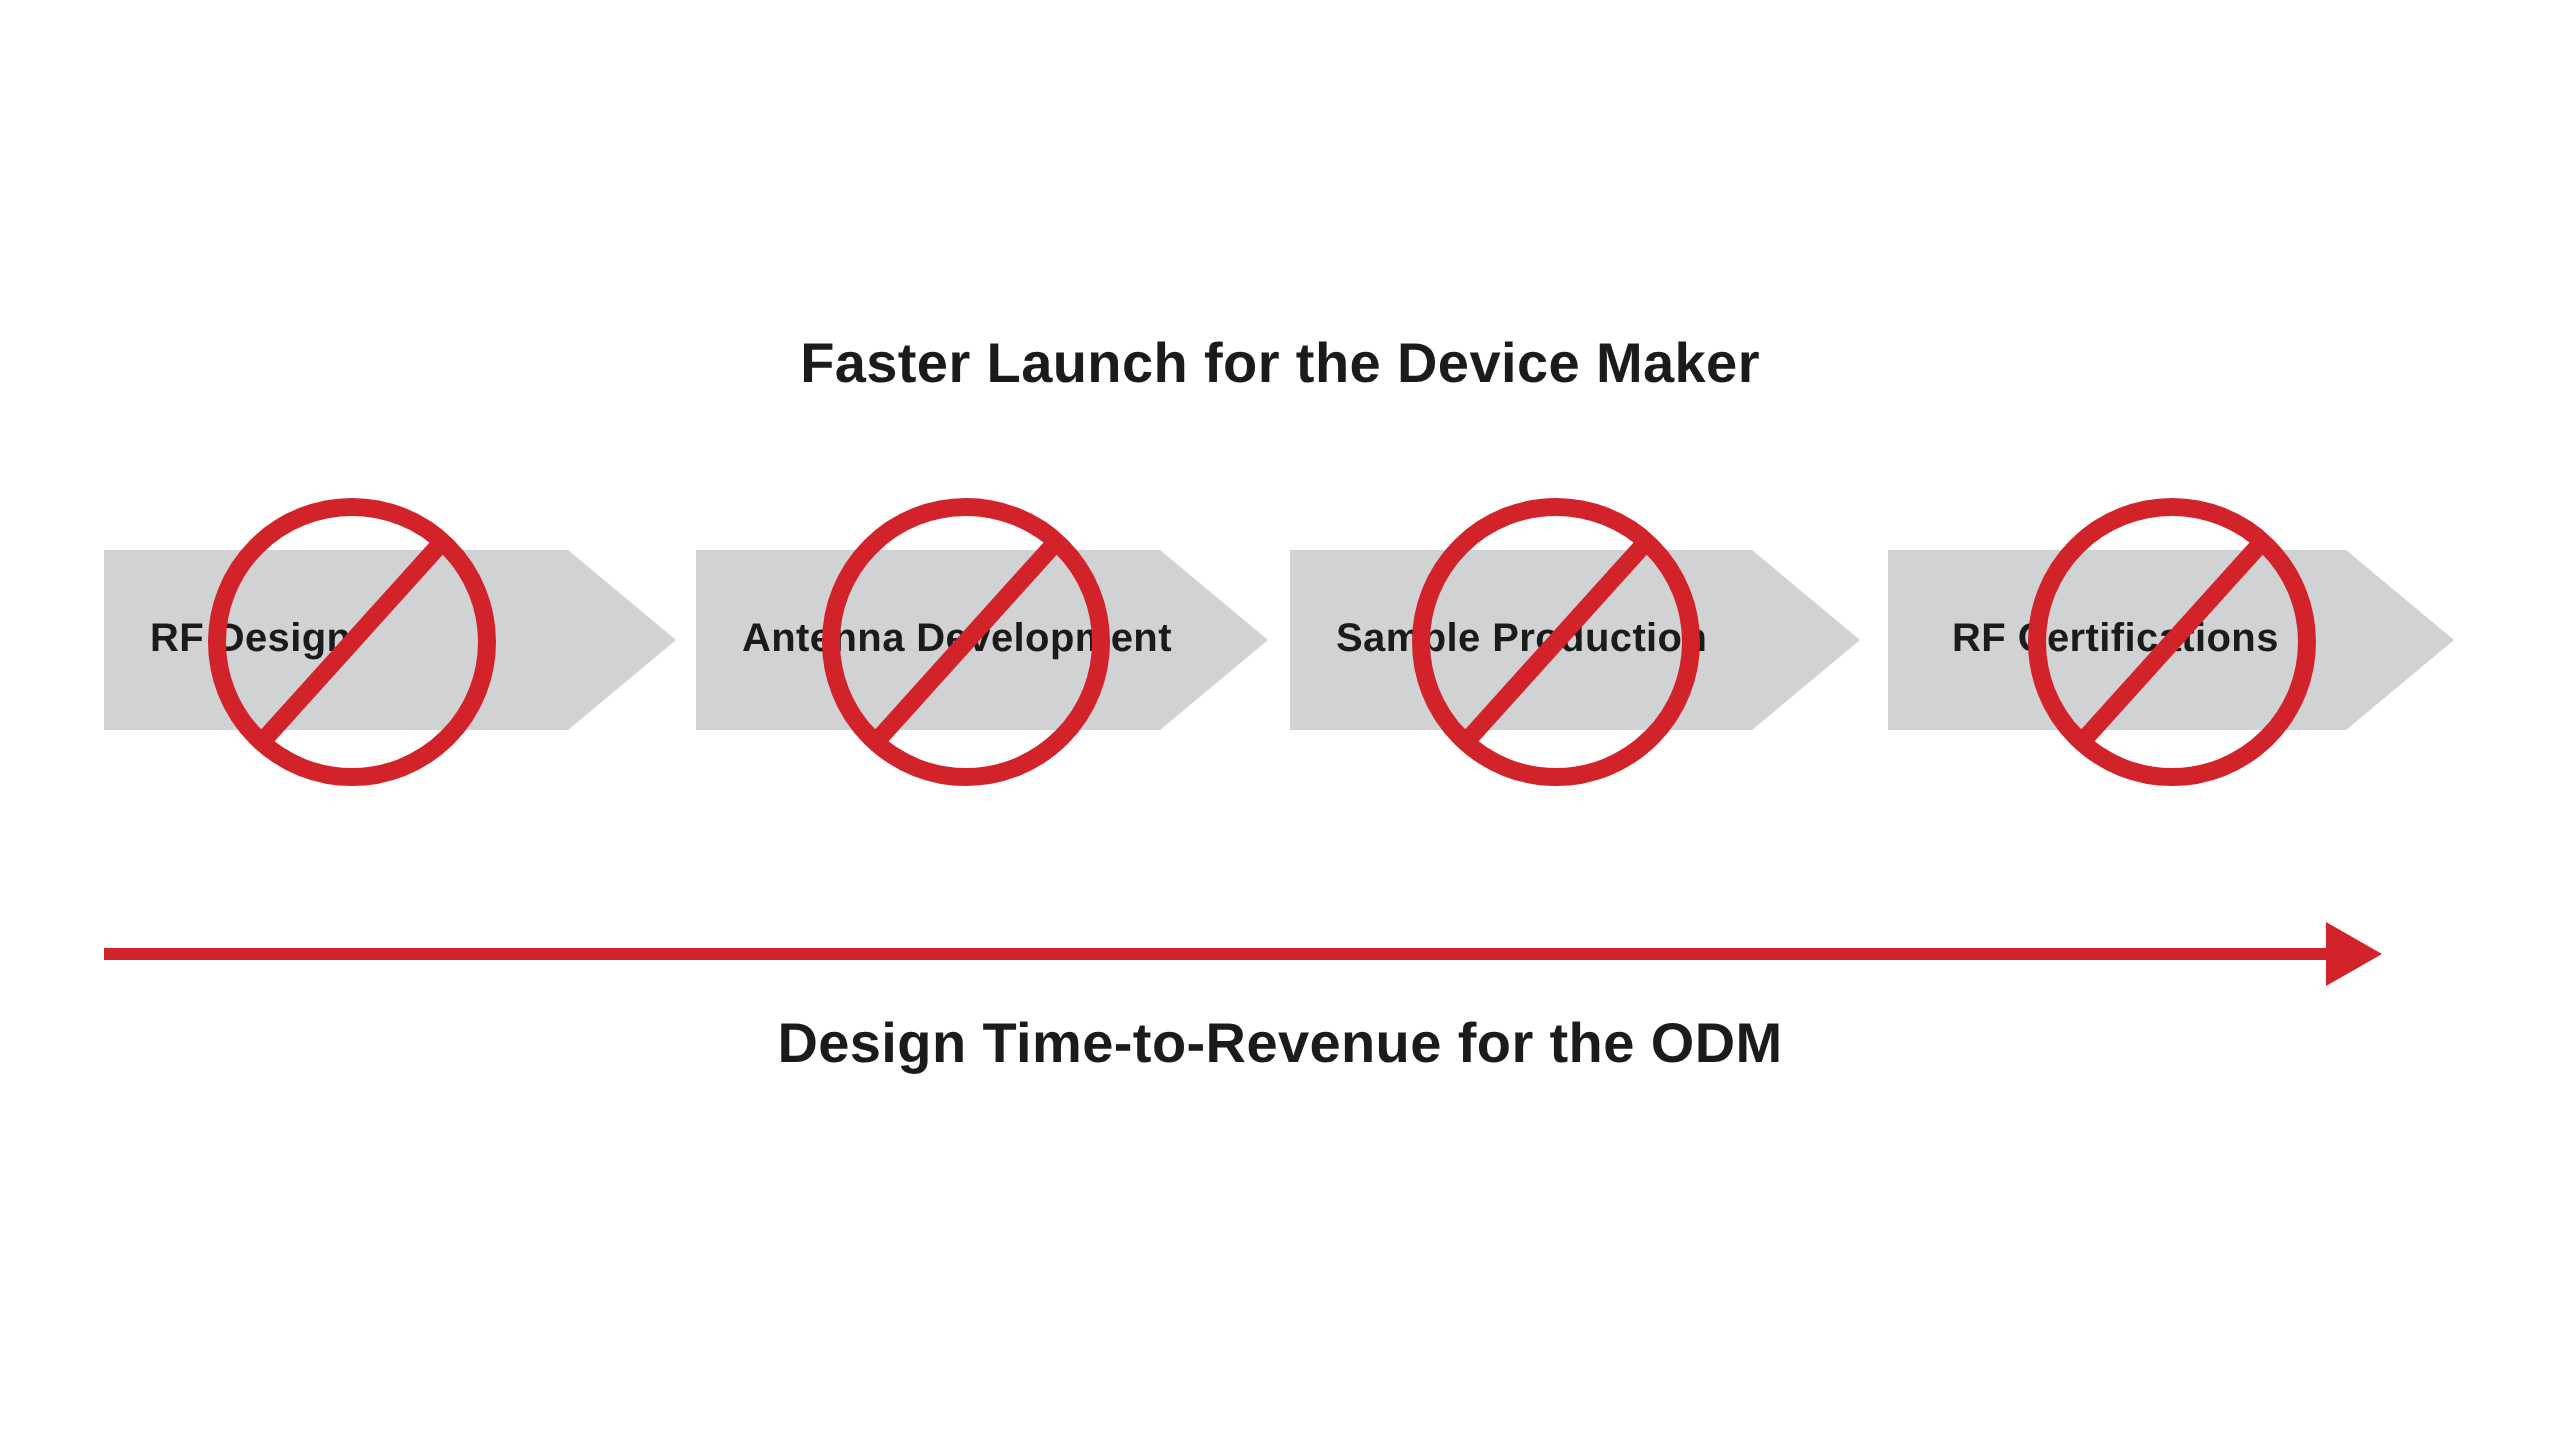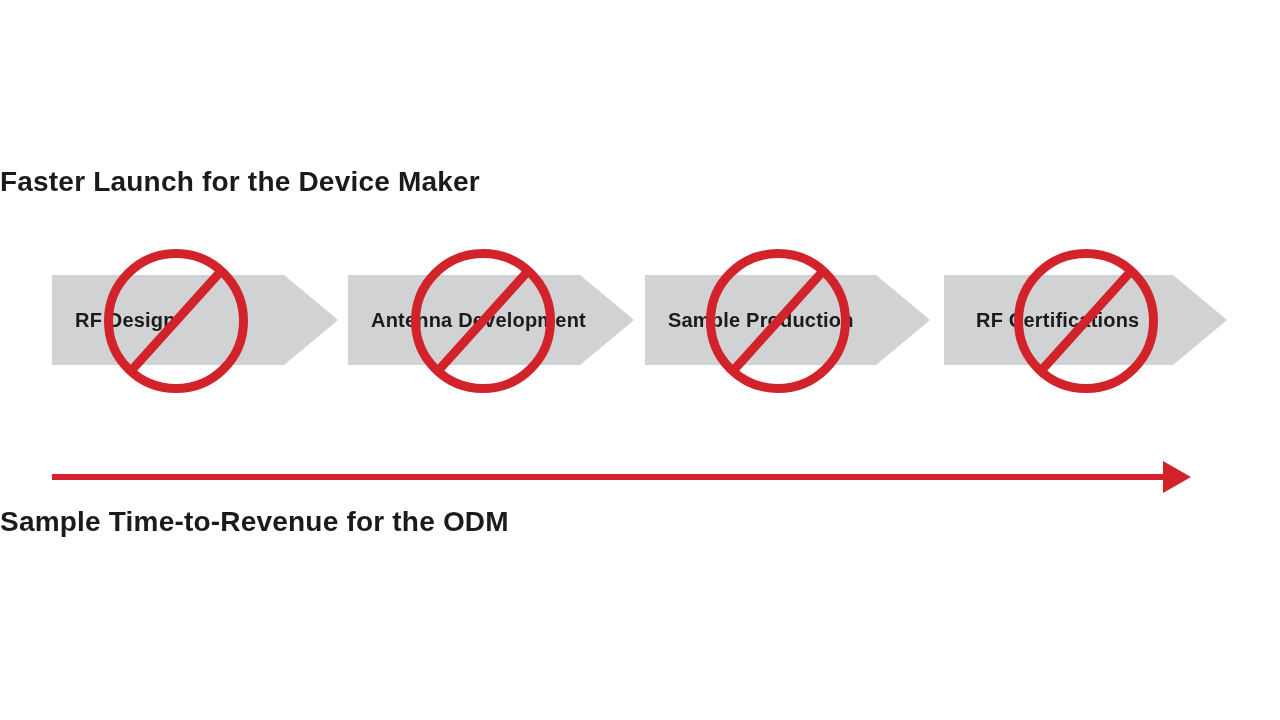--- a/index.html
+++ b/index.html
@@ -16,20 +16,21 @@
     color:var(--text);
   }
   .canvas{
     position:relative;
     width:1280px;height:720px;
     background:var(--bg);
   }
   .headline{
     position:absolute;
     left:0;width:1280px;
+    text-align:center;
     font-size:28px;
     font-weight:700;
     letter-spacing:0.2px;
     line-height:32px;
     color:var(--text);
   }
   .headline.top{top:166px;}
   .headline.bottom{top:506px;}
 
   
@@ -135,15 +136,15 @@
     <div class="chevron"></div>
     <span class="stage-label">RF Certifications</span>
     <div class="no-sign">
       <div class="no-slash"></div>
     </div>
   </div>
 
   <div class="timeline-line"></div>
   <div class="timeline-head"></div>
 
-  <div class="headline bottom">Sample Time-to-Revenue for the ODM</div>
+  <div class="headline bottom">Design Time-to-Revenue for the ODM</div>
 
 </div>
 
 </body></html>

